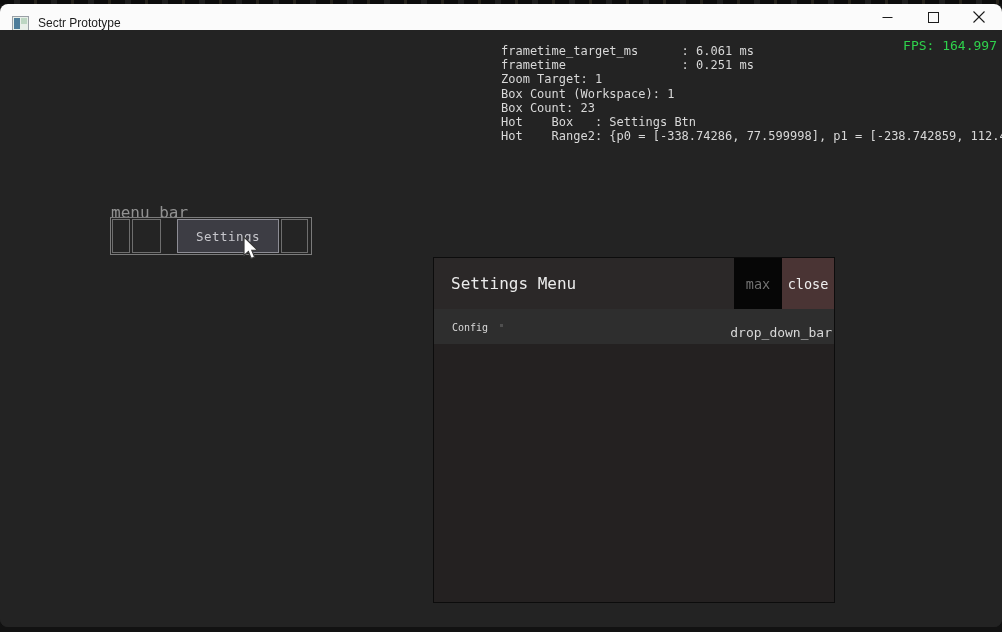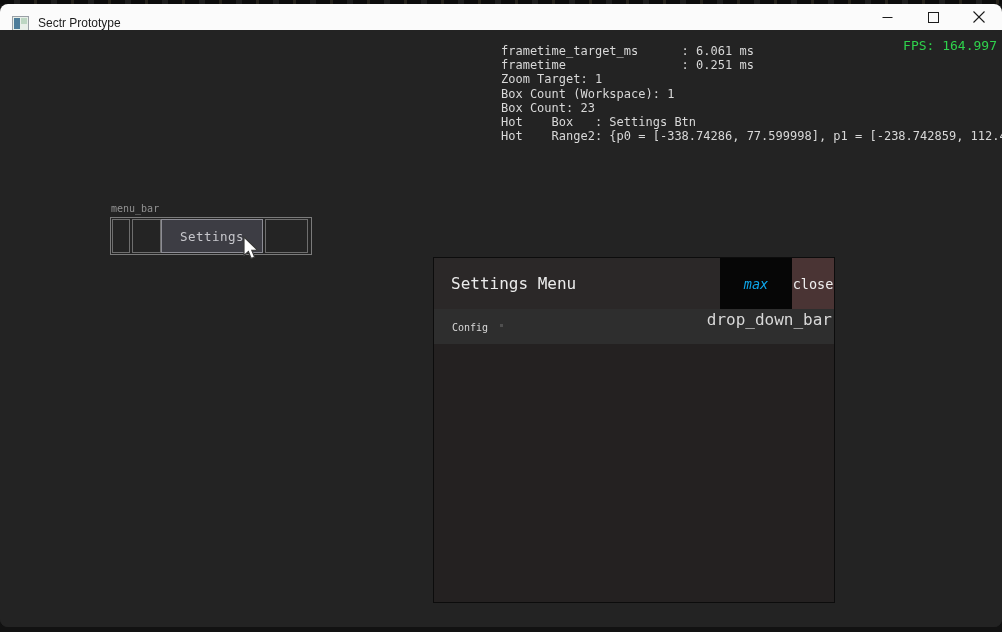--- a/index.html
+++ b/index.html
@@ -39,59 +39,59 @@
   }
 
   .fps {
     position: absolute; top: 8px; right: 5px;
     font-size: 13px; color: #2fd24c; white-space: pre;
   }
 
   .debug { position: absolute; left: 501px; top: 14px; width: 520px; }
   .dline { font-size: 12px; line-height: 14.2px; color: #d8d8d8; white-space: pre; }
 
-  .menubar-label { position: absolute; left: 111px; top: 173px; font-size: 10px; color: #929292; }
+  .menubar-label { position: absolute; left: 111px; top: 173px; font-size: 16px; color: #929292; }
   .menubar {
     position: absolute; left: 110px; top: 187px; width: 202px; height: 38px;
     border: 1px solid #7b7b7b; display: flex; padding: 1px; background: #232323;
   }
   .mb-cell { border: 1px solid #6e6e6e; background: #242424; height: 100%; }
   .mb-cell.c1 { width: 18px; }
   .mb-cell.c2 { width: 29px; margin-left: 2px; }
   .mb-cell.c4 { flex: 1 1 auto; margin-left: 2px; margin-right: 2px; }
   .mb-settings {
-    width: 102px; margin-left: 0; height: 100%;
+    width: 102px; margin-left: 16px; height: 100%;
     background: #3d3d44; border: 1px solid #8d8d95; color: #c7c7cc;
     font-family: "DejaVu Sans Mono", monospace; font-size: 12.5px; letter-spacing: 0.5px;
     display: flex; align-items: center; justify-content: center;
   }
 
   
   .settings-window {
     position: absolute; left: 433px; top: 227px; width: 402px; height: 346px;
     border: 1px solid #0c0c0c; background: #242121; display: flex; flex-direction: column;
   }
   .sw-titlebar {
     height: 51px; background: #2b2828; display: flex; align-items: stretch; flex: 0 0 auto;
   }
   .sw-title { align-self: center; margin-left: 17px; font-size: 16px; color: #ebebeb; flex: 1 1 auto; white-space: pre; }
   .sw-max {
-    width: 72px; background: #060606; border: none; color: #0ea5e9;
+    width: 48px; background: #060606; border: none; color: #737373;
     font-family: "DejaVu Sans Mono", monospace; font-size: 13.5px;
-    display: flex; align-items: center; justify-content: center; font-style: italic;
+    display: flex; align-items: center; justify-content: center;
   }
   .sw-close {
-    width: 42px; background: #4a3434; border: none; color: #f0f0f0;
+    width: 52px; background: #4a3434; border: none; color: #f0f0f0;
     font-family: "DejaVu Sans Mono", monospace; font-size: 13.5px;
     display: flex; align-items: center; justify-content: center;
   }
   .sw-config-row { height: 35px; background: #2e2e2e; position: relative; flex: 0 0 auto; }
   .config-label { position: absolute; left: 18px; top: 50%; transform: translateY(-50%); font-size: 10px; color: #d8d8d8; }
   .config-dot { position: absolute; left: 66px; top: 15px; width: 3px; height: 3px; background: #4f4f4f; }
-  .ddb-label { position: absolute; right: 2px; bottom: 15px; font-size: 16px; color: #d8d8d8; }
+  .ddb-label { position: absolute; right: 2px; bottom: 4px; font-size: 13px; color: #d8d8d8; }
   .sw-body { flex: 1 1 auto; background: #242121; }
 
   .cursor { position: absolute; left: 243px; top: 206px; }
 </style>
 </head>
 <body>
 
 <div class="stage">
 
   <div class="top-sliver"></div>

